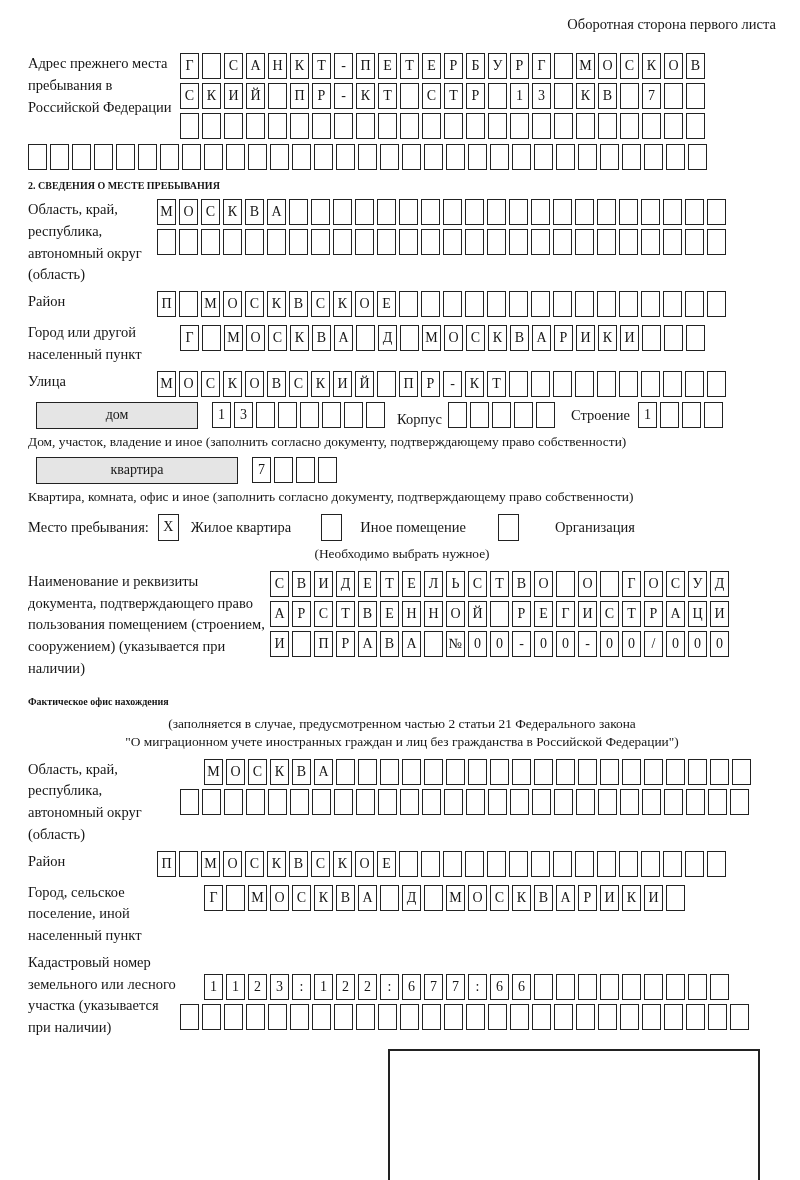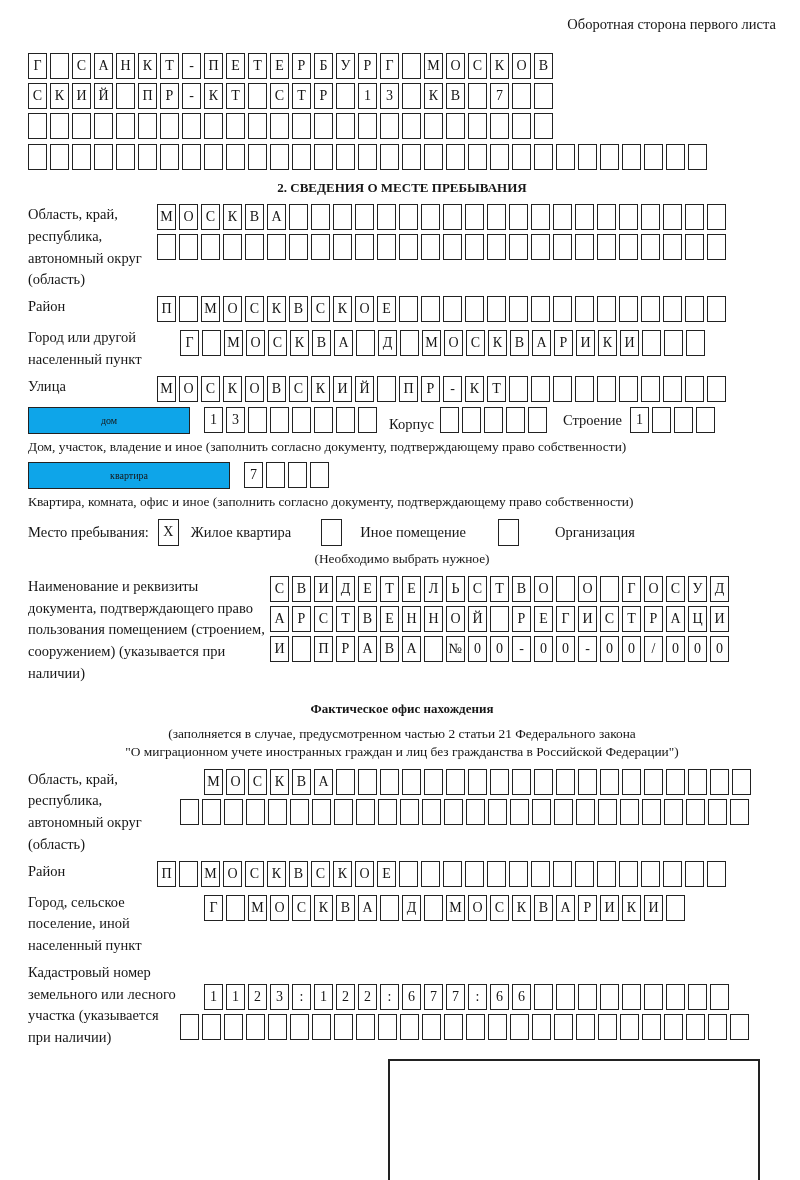--- a/index.html
+++ b/index.html
@@ -21,45 +21,46 @@
   .cells-col { display:flex; flex-direction:column; gap:4px; }
   .cell-row { display:flex; gap:3px; }
   .cell-row.indent { margin-left:24px; }
   .cell {
     width:17px; height:24px; border:1.7px solid #222;
     display:flex; align-items:center; justify-content:center;
     font-size:14px; line-height:1; background:#fff;
   }
   .note { font-size:13.4px; line-height:1.35; }
   .note.center { text-align:center; }
-  .sec-title { font-size:13px; font-weight:bold; text-align:center; margin:10px 0 8px 0; }
+  .sec-title { font-size:10px; font-weight:bold; margin:10px 0 8px 0; }
 
   .box-label {
     border:1.8px solid #222; height:25px; display:flex; align-items:center;
-    justify-content:center; font-size:10px; background:#0ea5e9;
+    justify-content:center; font-size:14px; background:#e5e5e5;margin-left:8px;
   }
   .inline-row { display:flex; align-items:center; margin-bottom:4px; }
   .inline-lbl { font-size:14.5px; }
 
   .checkbox {
     width:19px; height:25px; border:1.8px solid #222; display:flex;
     align-items:center; justify-content:center; font-size:14px; background:#fff;
   }
 
   .stamp-wrap { margin-left:332px; width:436px; }
   .stamp-box { border:2px solid #222; width:368px; height:172px; margin-left:28px; background:#fff; }.mb6{margin-bottom:6px}.mb8{margin-bottom:8px}
 </style>
 </head>
 <body>
 
 <div class="page">
 
   <div class="top-note">Оборотная сторона первого листа</div>
 
   <div class="frow">
+    <div class="flabel">Адрес прежнего места пребывания в Российской Федерации</div>
     <div class="cells-col">
       <div class="cell-row">
           <div class="cell">Г</div>
           <div class="cell"></div>
           <div class="cell">С</div>
           <div class="cell">А</div>
           <div class="cell">Н</div>
           <div class="cell">К</div>
           <div class="cell">Т</div>
           <div class="cell">-</div>

